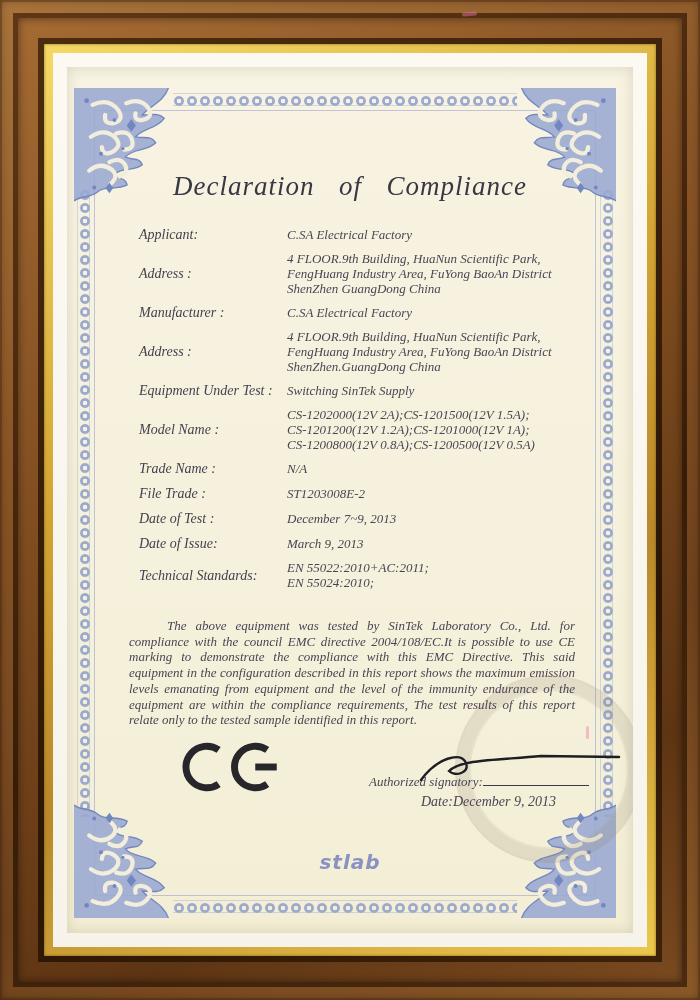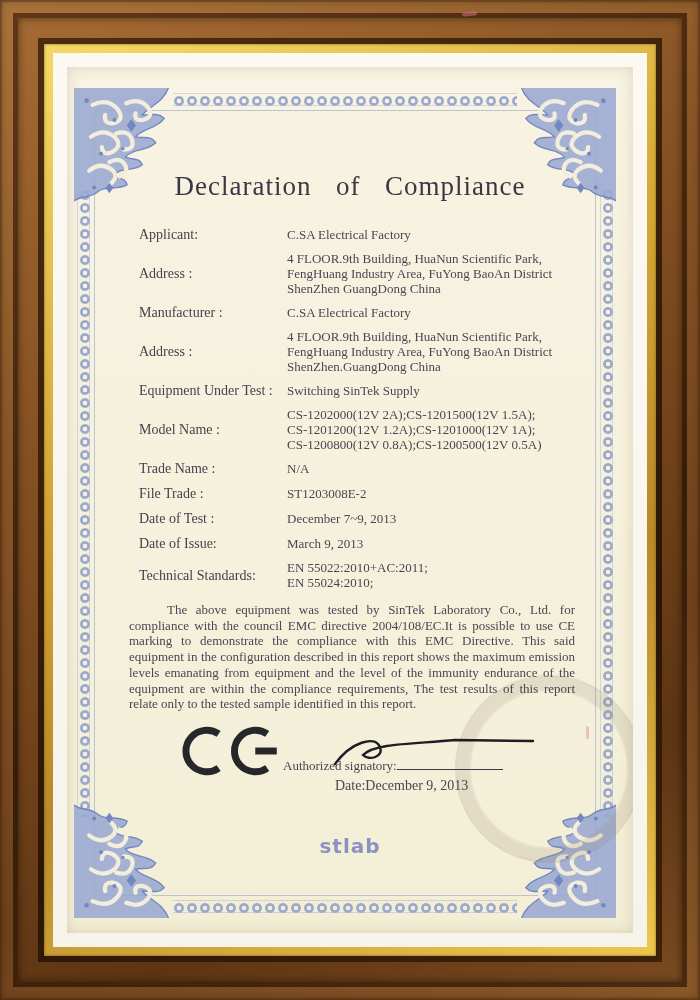--- a/index.html
+++ b/index.html
@@ -1,16 +1,16 @@
 <!DOCTYPE html>
 <html><head>
 <meta charset="utf-8">
 <style>
   html,body{margin:0;padding:0;background:#2b2b2b;}
-  .scene{position:relative;width:700px;height:1000px;font-family:"Liberation Serif",serif;}
+  .scene{position:relative;width:700px;height:1000px;font-family:"Liberation Serif",serif;font-style:italic;}
   .scene *, .scene{box-sizing:border-box;}
   .layer{width:100%;height:100%;}
 
   
   .wood-outer{padding:13px;background:linear-gradient(155deg,#a8743c 0%,#8a5526 35%,#6f421c 70%,#8a5928 100%);box-shadow:inset 0 0 0 2px rgba(70,35,10,.35), inset 0 0 10px rgba(0,0,0,.35);}
   .wood-groove{padding:5px;background:linear-gradient(155deg,#5f3717,#371d08 60%,#4a2a10);}
   .wood-mid{padding:20px;background:linear-gradient(155deg,#a46a33 0%,#7c4a1e 45%,#5e3513 80%,#7a4a20 100%);box-shadow:inset 0 0 8px rgba(0,0,0,.5);}
   .wood-lip{padding:6px;background:linear-gradient(155deg,#4c2c10,#2b1605 70%,#3d2209);}
   .gold-trim{padding:9px;background:linear-gradient(155deg,#f4d966 0%,#d2a433 40%,#b9892a 65%,#ecc84e 100%);box-shadow:inset 0 0 3px rgba(92,60,0,.65);}
   .mat{padding:14px;background:linear-gradient(180deg,#fbf9f2,#f6f4ea);}
@@ -36,22 +36,22 @@
   .corner.bl{left:-3px;bottom:-5px;transform:scaleY(-1);}
   .corner.br{right:-3px;bottom:-5px;transform:scale(-1,-1);}
 
   
   .content{position:relative;z-index:3;height:100%;color:#4a4554;}
   .title{margin-top:104px;text-align:center;font-size:27px;letter-spacing:1px;word-spacing:.62em;color:#3a3744;}
   .fields{margin-top:24px;padding-left:72px;padding-right:56px;}
   .row{display:flex;align-items:center;margin-bottom:8px;}
   .label{width:148px;flex:none;font-size:14px;line-height:17px;color:#454050;}
   .value{flex:1;font-size:13px;line-height:15px;white-space:pre-line;}
-  .para{margin:12px 58px 0 62px;font-size:13px;line-height:15.7px;text-align:justify;text-indent:38px;}
-  .footer{display:flex;justify-content:flex-start;align-items:flex-end;margin-top:14px;padding:0 26px 0 112px;}
+  .para{margin:28px 58px 0 62px;font-size:13px;line-height:15.7px;text-align:justify;text-indent:38px;}
+  .footer{display:flex;justify-content:space-between;align-items:flex-end;margin-top:14px;padding:0 26px 0 112px;}
   .ce-wrap{margin-bottom:14px;}
   .sig-block{position:relative;width:238px;font-size:13px;}
   .sig-svg{position:absolute;right:-18px;top:-26px;width:210px;height:38px;}
   .sig-row{white-space:nowrap;}
   .sig-line{display:inline-block;width:106px;border-bottom:1px solid #3c3a46;height:12px;}
   .sig-date{margin-top:4px;margin-left:52px;font-size:14px;}
   .logo{margin-top:40px;text-align:center;font-family:"DejaVu Sans",sans-serif;font-weight:700;font-size:20px;letter-spacing:1px;color:#7e89c0;opacity:.9;}
 
   
   .seal{position:absolute;left:388px;top:608px;width:188px;height:188px;border-radius:50%;z-index:1;

